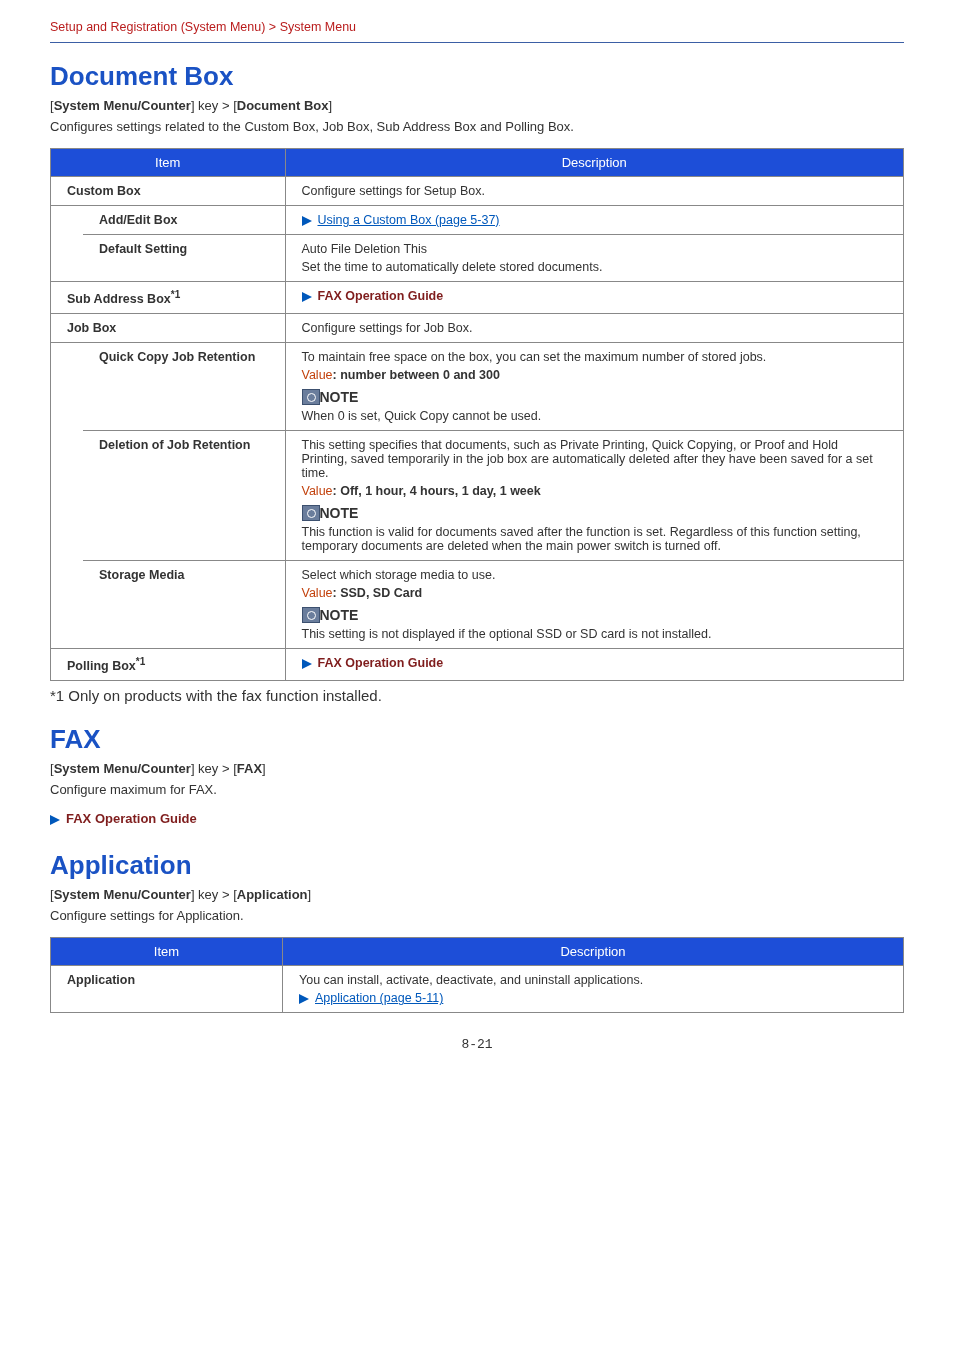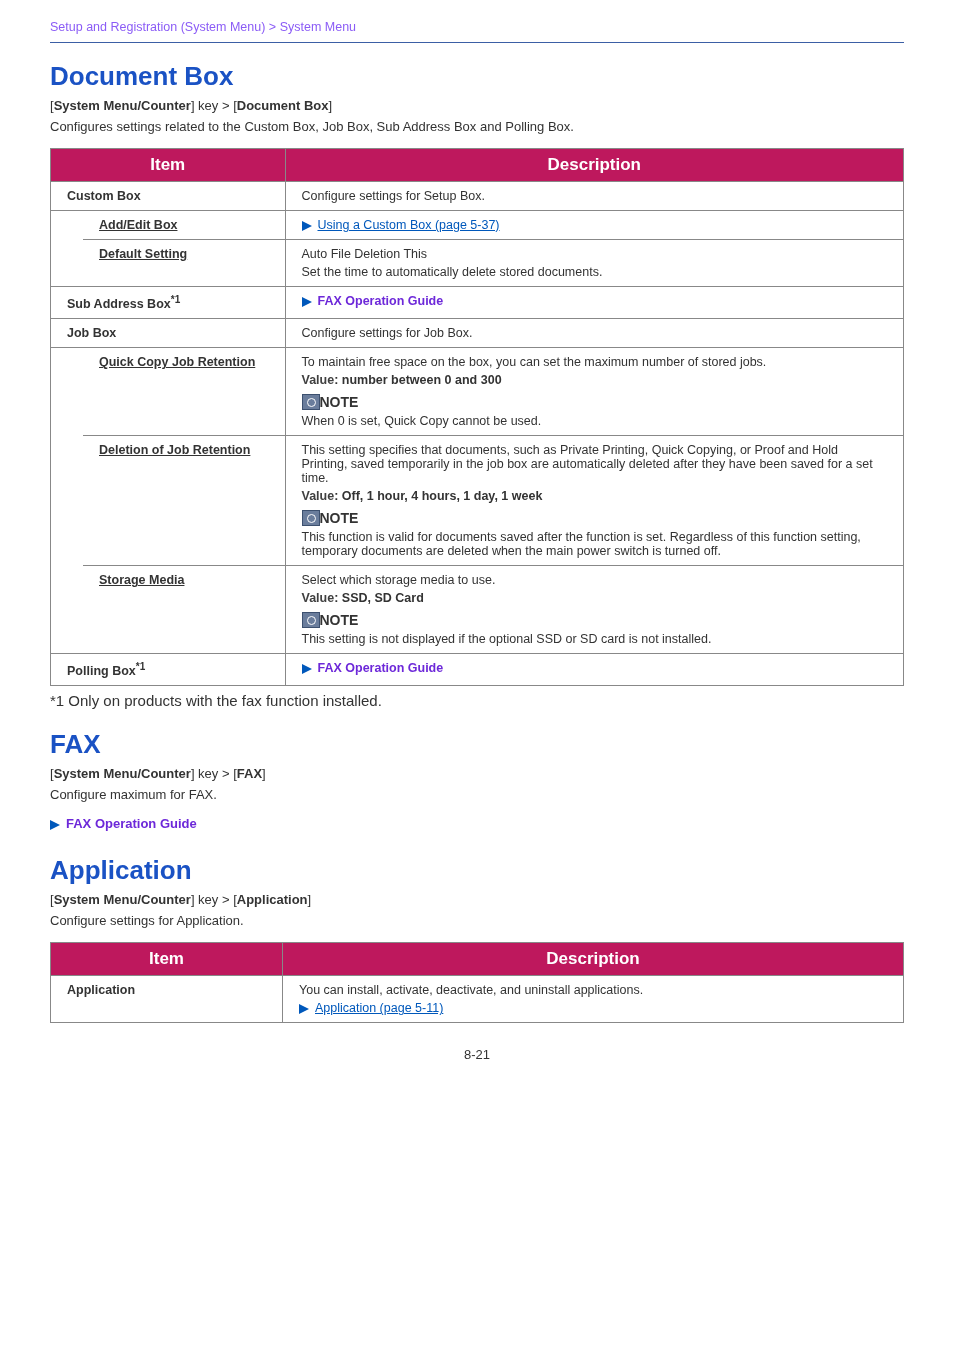--- a/index.html
+++ b/index.html
@@ -5,21 +5,21 @@
   * { box-sizing: border-box; margin: 0; padding: 0; }
   body {
     font-family: Arial, Helvetica, sans-serif;
     font-size: 13px;
     color: #333;
     background: #fff;
     width: 954px;
     padding: 20px 50px 30px 50px;
   }
   .breadcrumb {
-    color: #8b5cf6;
+    color: #b91c1c;
     font-size: 12.5px;
     padding-bottom: 8px;
     border-bottom: 1px solid #3b5fa5;
     margin-bottom: 18px;
   }
   h2.blue-heading {
     color: #1a52c4;
     font-family: Arial, Helvetica, sans-serif;
     font-size: 26px;
     font-weight: 900;
@@ -29,67 +29,67 @@
   .path-line b { font-weight: bold; }
   .desc-line { font-size: 13px; margin-bottom: 14px; }
 
   table.mtable {
     width: 100%;
     border-collapse: collapse;
     font-size: 12.5px;
     margin-bottom: 6px;
   }
   table.mtable th {
-    background: #be185d;
+    background: #1d4ed8;
     color: #fff;
-    font-weight: bold;
+    font-weight: normal;
     text-align: center;
     padding: 6px 8px;
     border: 1px solid #888;
-    font-size: 17px;
+    font-size: 13px;
   }
   table.mtable td {
     border: 1px solid #888;
     padding: 7px 16px;
     vertical-align: top;
   }
   table.mtable td.l0 { font-weight: bold; width: 232px; }
   table.mtable td.ind-spacer { width: 30px; border-right: none; }
-  table.mtable td.l1 { font-weight: bold; border-left: none; width: 202px; text-decoration: underline;}
+  table.mtable td.l1 { font-weight: bold; border-left: none; width: 202px;}
   table.mtable th.col-item { width: 232px; }
 
   .arrow {
     display: inline-block;
     width: 0; height: 0;
     border-top: 5px solid transparent;
     border-bottom: 5px solid transparent;
     border-left: 10px solid #0058bb;
     margin-right: 6px;
     vertical-align: middle;
   }
   .xref { color: #0058bb; text-decoration: underline; text-align: center; }
-  .xref-bold { color: #6d28d9; font-weight: bold; }
-  .valuelabel { color: #404040; font-weight: bold; }
+  .xref-bold { color: #7f1d1d; font-weight: bold; }
+  .valuelabel { color: #c2410c; font-weight: normal; }
   .note-block { margin: 7px 0 4px 0; display: flex; align-items: center; }
   .note-icon {
     width: 18px; height: 16px; background: #6a7d9c; border:1px solid #3c506f;
     position: relative; display: inline-block;
   }
   .note-icon::after{
     content:""; position:absolute; width:7px; height:7px; border:1.5px solid #fff;
     border-radius:50%; top:3px; left:4px;
   }
   .note-label { font-weight: bold; font-size: 14px; }
   .cell-stack > div { margin-bottom: 4px; }
   .cell-stack > div:last-child { margin-bottom: 0; }
   .footnote { font-size: 15px; margin-bottom: 20px; }
   .sup { vertical-align: super; font-size: 10px; }
   .sect-gap { margin-top: 24px; }
   .xref-row { font-size:13px; margin: 10px 0 0 0;}
-  .page-num { text-align:center; font-size:13px; margin-top:24px;}
+  .page-num { text-align:center; font-size:13px; margin-top:24px;font-family:Liberation Mono, monospace;}
 </style>
 </head>
 <body>
 
 <div class="breadcrumb">Setup and Registration (System Menu) &gt; System Menu</div>
 
 <h2 class="blue-heading">Document Box</h2>
 <div class="path-line">
   <span>[</span><b>System Menu/Counter</b><span>] key &gt; [</span><b>Document Box</b><span>]</span>
 </div>

